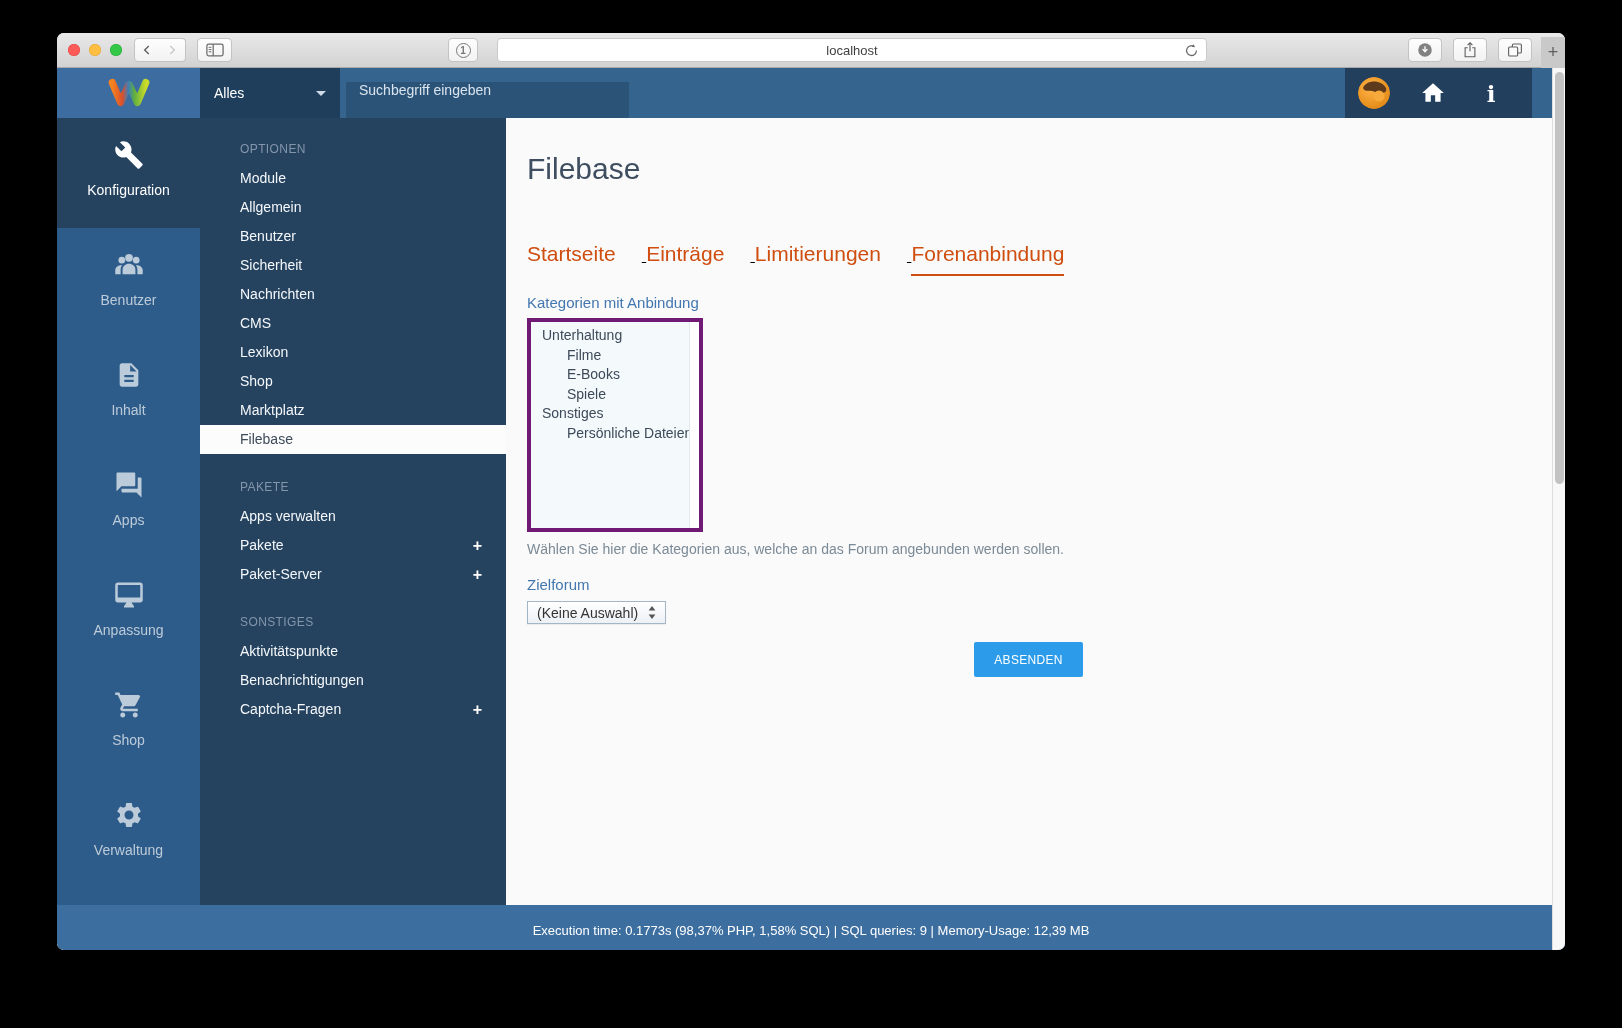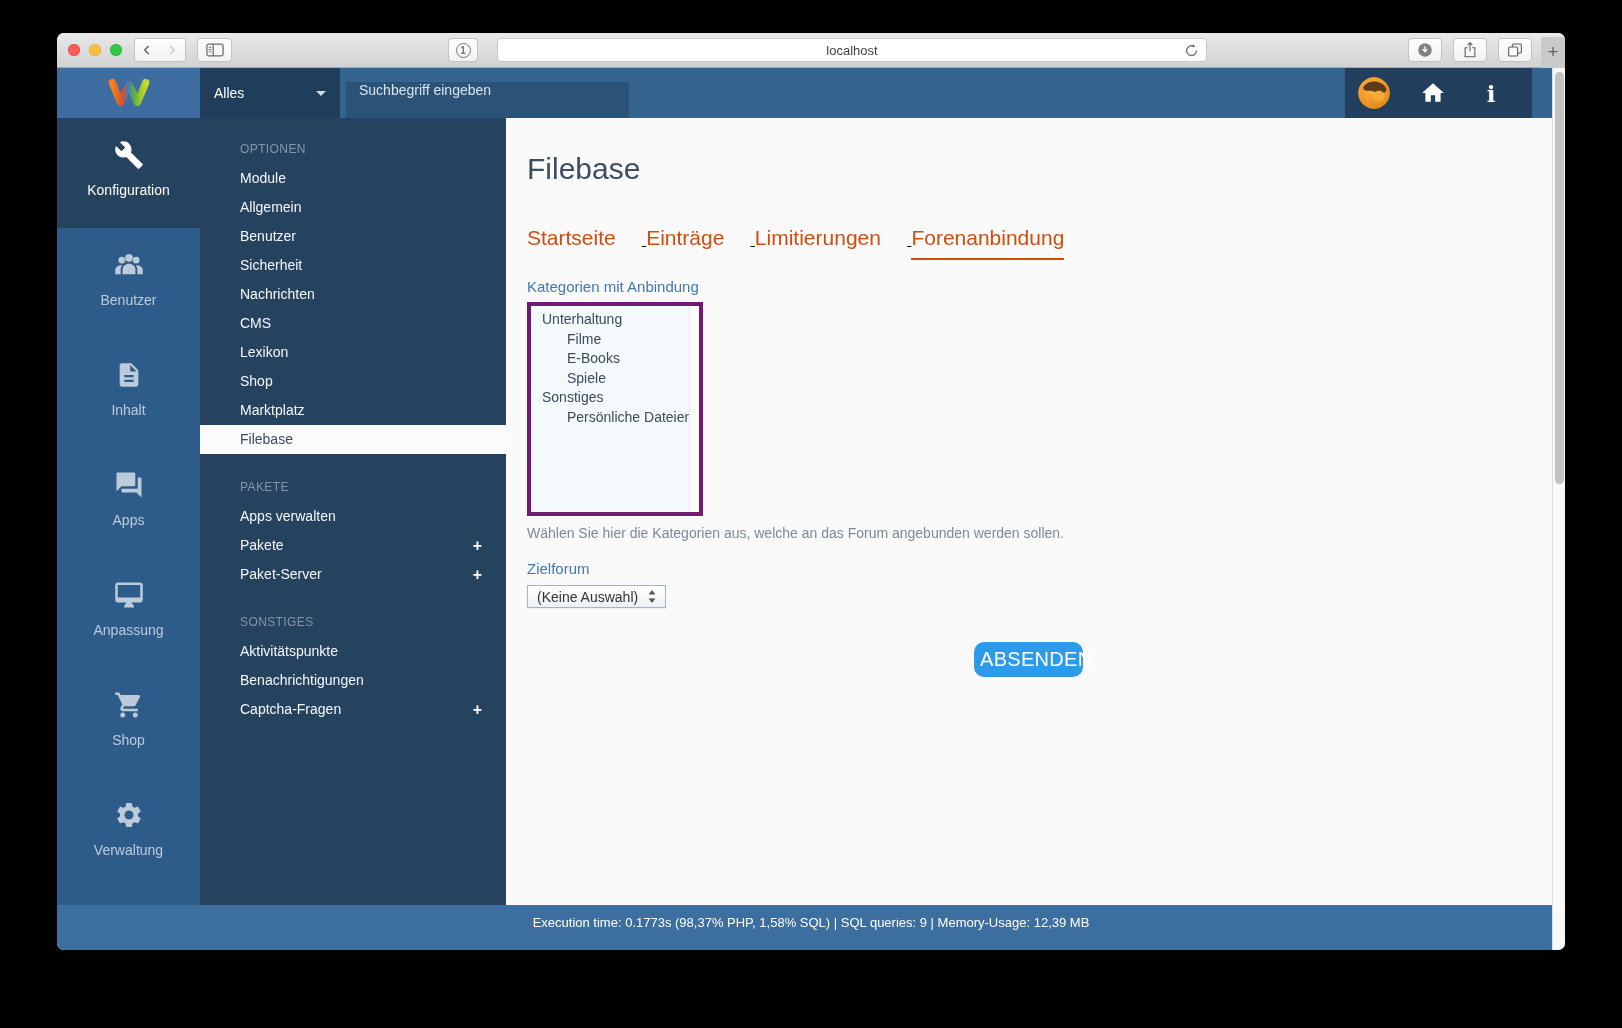--- a/index.html
+++ b/index.html
@@ -65,43 +65,43 @@
   .menupanel{position:absolute;left:143px;top:0;width:306px;height:100%;background:#25425f;padding-top:17px;}
   .menu-section + .menu-section{margin-top:19px;}
   .menu-title{height:29px;line-height:29px;padding-left:40px;font-size:12px;color:#8496ab;letter-spacing:.4px;}
   .menu-item{height:29px;line-height:29px;padding-left:40px;font-size:14px;color:#f5f8fb;position:relative;}
   .menu-item.active{background:#fcfcfc;color:#3e4b5a;}
   .plus{position:absolute;right:24px;top:0;font-size:16px;font-weight:bold;color:#fff;}
 
   .content{position:absolute;left:449px;top:0;width:1046px;height:100%;background:#fafafa;
            padding:34px 0 0 21px;}
   .pagetitle{margin:0;font-size:30px;font-weight:normal;color:#3e4d60;}
-  .tabrow{margin-top:40px;text-decoration:underline;}
+  .tabrow{margin-top:56px;text-decoration:underline;}
   .tab{display:inline-block;margin-right:26px;font-size:21px;color:#cf4d0f;text-decoration:none;
        padding-bottom:8px;}
   .tab.active{border-bottom:2px solid #cf4d0f;}
   .field-label{margin-top:18px;font-size:15px;color:#4377b0;}
   .listbox{margin-top:7px;width:176px;height:214px;border:4px solid #701a75;background:#f4f9fc;
            position:relative;padding-top:4px;font-size:14px;color:#3d4a59;overflow:hidden;}
   .lb-opt{line-height:19.5px;white-space:nowrap;}
   .lb-opt.lvl0{padding-left:11px;}
   .lb-opt.lvl1{padding-left:36px;}
   .lb-scroll{position:absolute;right:0;top:0;bottom:0;width:10px;background:#fff;border-left:1px solid #e2eaf0;}
   .help{margin-top:9px;font-size:14px;color:#7b8a97;}
   .field-label.zf{margin-top:19px;}
   .selectbox{margin-top:8px;display:inline-flex;align-items:center;height:23px;padding:0 9px;
              border:1px solid #a3b6c6;border-radius:0;background:linear-gradient(#ffffff,#edf1f5);
              font-size:14px;color:#333;box-shadow:0 1px 1px rgba(0,0,0,.05);}
   .selectbox .arrows{margin-left:10px;display:flex;}
   .submit{position:absolute;left:468px;top:524px;width:109px;height:35px;background:#2b9bea;border:none;
-          border-radius:10px;color:#fff;font-size:20px;letter-spacing:.3px;font-family:inherit;text-align:center;}
+          border-radius:2px;color:#fff;font-size:12px;letter-spacing:.3px;font-family:inherit;text-align:center;}
 
   
   .statusbar{position:absolute;left:0;bottom:0;width:1508px;height:45px;background:#3c6e9f;
-             text-align:center;padding-top:8px;}
+             text-align:center;padding-top:16px;}
   .statusbar span{color:#fff;font-size:13px;}
   .pagescroll{position:absolute;top:35px;right:0;width:13px;bottom:0;background:#f8f8f8;
               border-left:1px solid #ddd;z-index:5;}
   .pagescroll .thumb{position:absolute;left:1.5px;top:4px;width:9px;height:412px;border-radius:5px;background:#c2c2c2;}
 </style>
 </head>
 <body>
 
 <div class="window">
 

